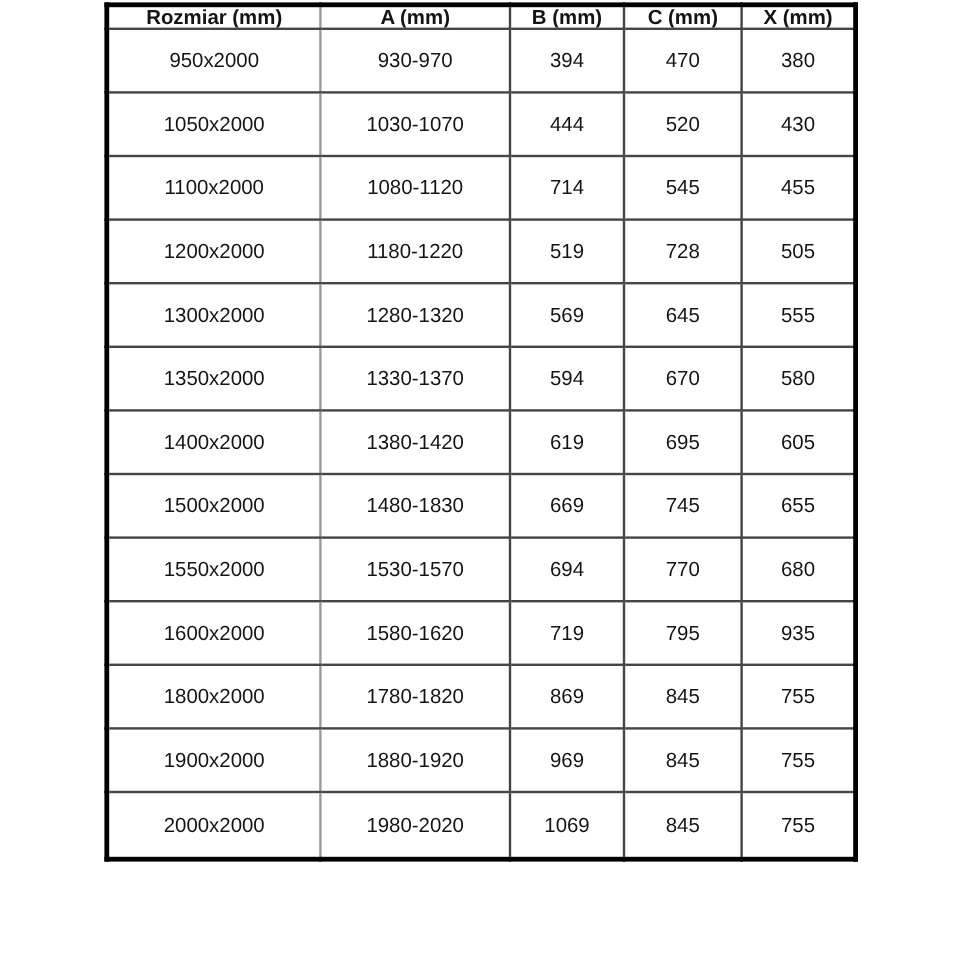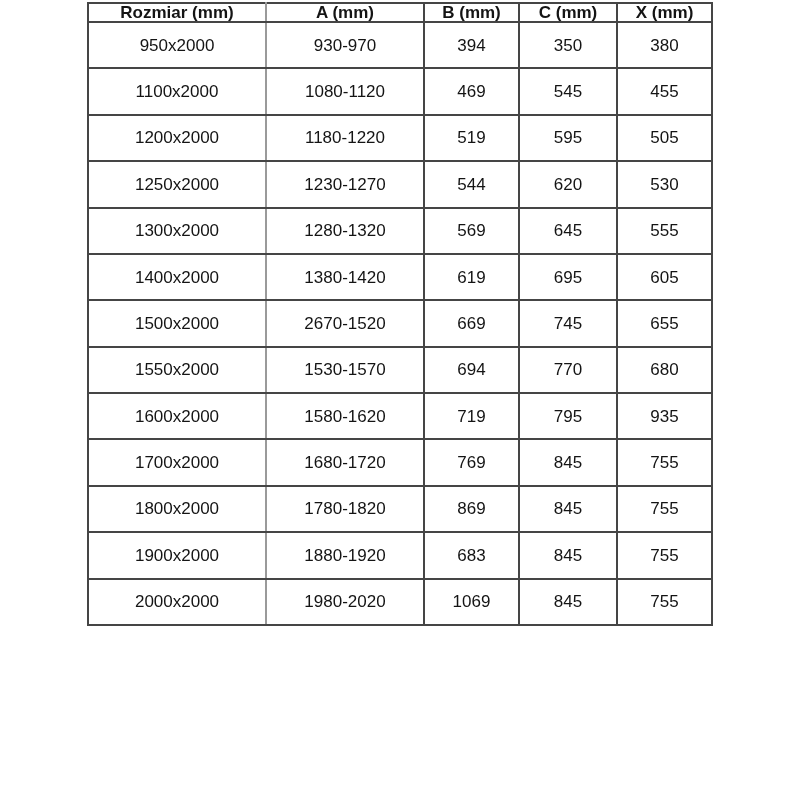--- a/index.html
+++ b/index.html
@@ -13,24 +13,24 @@
     overflow: hidden;
     position: relative;
     font-family: "Liberation Sans", sans-serif;
     color: #141414;
   }
   .size-table {
     position: absolute;
     left: 87px;
     top: 2px;
     width: 626px;
-    height: 624px;
+    height: 716px;
     border-collapse: collapse;
     table-layout: fixed;
-    border: 2px solid #000000;
+    border: 4px solid #000000;
   }
   .size-table th,
   .size-table td {
     border: 2px solid #454545;
     text-align: center;
     vertical-align: middle;
     padding: 0;
     font-size: 17px;
     line-height: 1;
     white-space: nowrap;
@@ -67,97 +67,97 @@
         <th class="col-2">B (mm)</th>
         <th class="col-3">C (mm)</th>
         <th class="col-4">X (mm)</th>
       </tr>
   </thead>
   <tbody>
       <tr>
         <td class="col-0">950x2000</td>
         <td class="col-1">930-970</td>
         <td class="col-2">394</td>
-        <td class="col-3">350</td>
+        <td class="col-3">470</td>
         <td class="col-4">380</td>
+      </tr>
+      <tr>
+        <td class="col-0">1050x2000</td>
+        <td class="col-1">1030-1070</td>
+        <td class="col-2">444</td>
+        <td class="col-3">520</td>
+        <td class="col-4">430</td>
       </tr>
       <tr>
         <td class="col-0">1100x2000</td>
         <td class="col-1">1080-1120</td>
-        <td class="col-2">469</td>
+        <td class="col-2">714</td>
         <td class="col-3">545</td>
         <td class="col-4">455</td>
       </tr>
       <tr>
         <td class="col-0">1200x2000</td>
         <td class="col-1">1180-1220</td>
         <td class="col-2">519</td>
-        <td class="col-3">595</td>
+        <td class="col-3">728</td>
         <td class="col-4">505</td>
-      </tr>
-      <tr>
-        <td class="col-0">1250x2000</td>
-        <td class="col-1">1230-1270</td>
-        <td class="col-2">544</td>
-        <td class="col-3">620</td>
-        <td class="col-4">530</td>
       </tr>
       <tr>
         <td class="col-0">1300x2000</td>
         <td class="col-1">1280-1320</td>
         <td class="col-2">569</td>
         <td class="col-3">645</td>
         <td class="col-4">555</td>
+      </tr>
+      <tr>
+        <td class="col-0">1350x2000</td>
+        <td class="col-1">1330-1370</td>
+        <td class="col-2">594</td>
+        <td class="col-3">670</td>
+        <td class="col-4">580</td>
       </tr>
       <tr>
         <td class="col-0">1400x2000</td>
         <td class="col-1">1380-1420</td>
         <td class="col-2">619</td>
         <td class="col-3">695</td>
         <td class="col-4">605</td>
       </tr>
       <tr>
         <td class="col-0">1500x2000</td>
-        <td class="col-1">2670-1520</td>
+        <td class="col-1">1480-1830</td>
         <td class="col-2">669</td>
         <td class="col-3">745</td>
         <td class="col-4">655</td>
       </tr>
       <tr>
         <td class="col-0">1550x2000</td>
         <td class="col-1">1530-1570</td>
         <td class="col-2">694</td>
         <td class="col-3">770</td>
         <td class="col-4">680</td>
       </tr>
       <tr>
         <td class="col-0">1600x2000</td>
         <td class="col-1">1580-1620</td>
         <td class="col-2">719</td>
         <td class="col-3">795</td>
         <td class="col-4">935</td>
       </tr>
       <tr>
-        <td class="col-0">1700x2000</td>
-        <td class="col-1">1680-1720</td>
-        <td class="col-2">769</td>
-        <td class="col-3">845</td>
-        <td class="col-4">755</td>
-      </tr>
-      <tr>
         <td class="col-0">1800x2000</td>
         <td class="col-1">1780-1820</td>
         <td class="col-2">869</td>
         <td class="col-3">845</td>
         <td class="col-4">755</td>
       </tr>
       <tr>
         <td class="col-0">1900x2000</td>
         <td class="col-1">1880-1920</td>
-        <td class="col-2">683</td>
+        <td class="col-2">969</td>
         <td class="col-3">845</td>
         <td class="col-4">755</td>
       </tr>
       <tr>
         <td class="col-0">2000x2000</td>
         <td class="col-1">1980-2020</td>
         <td class="col-2">1069</td>
         <td class="col-3">845</td>
         <td class="col-4">755</td>
       </tr>

